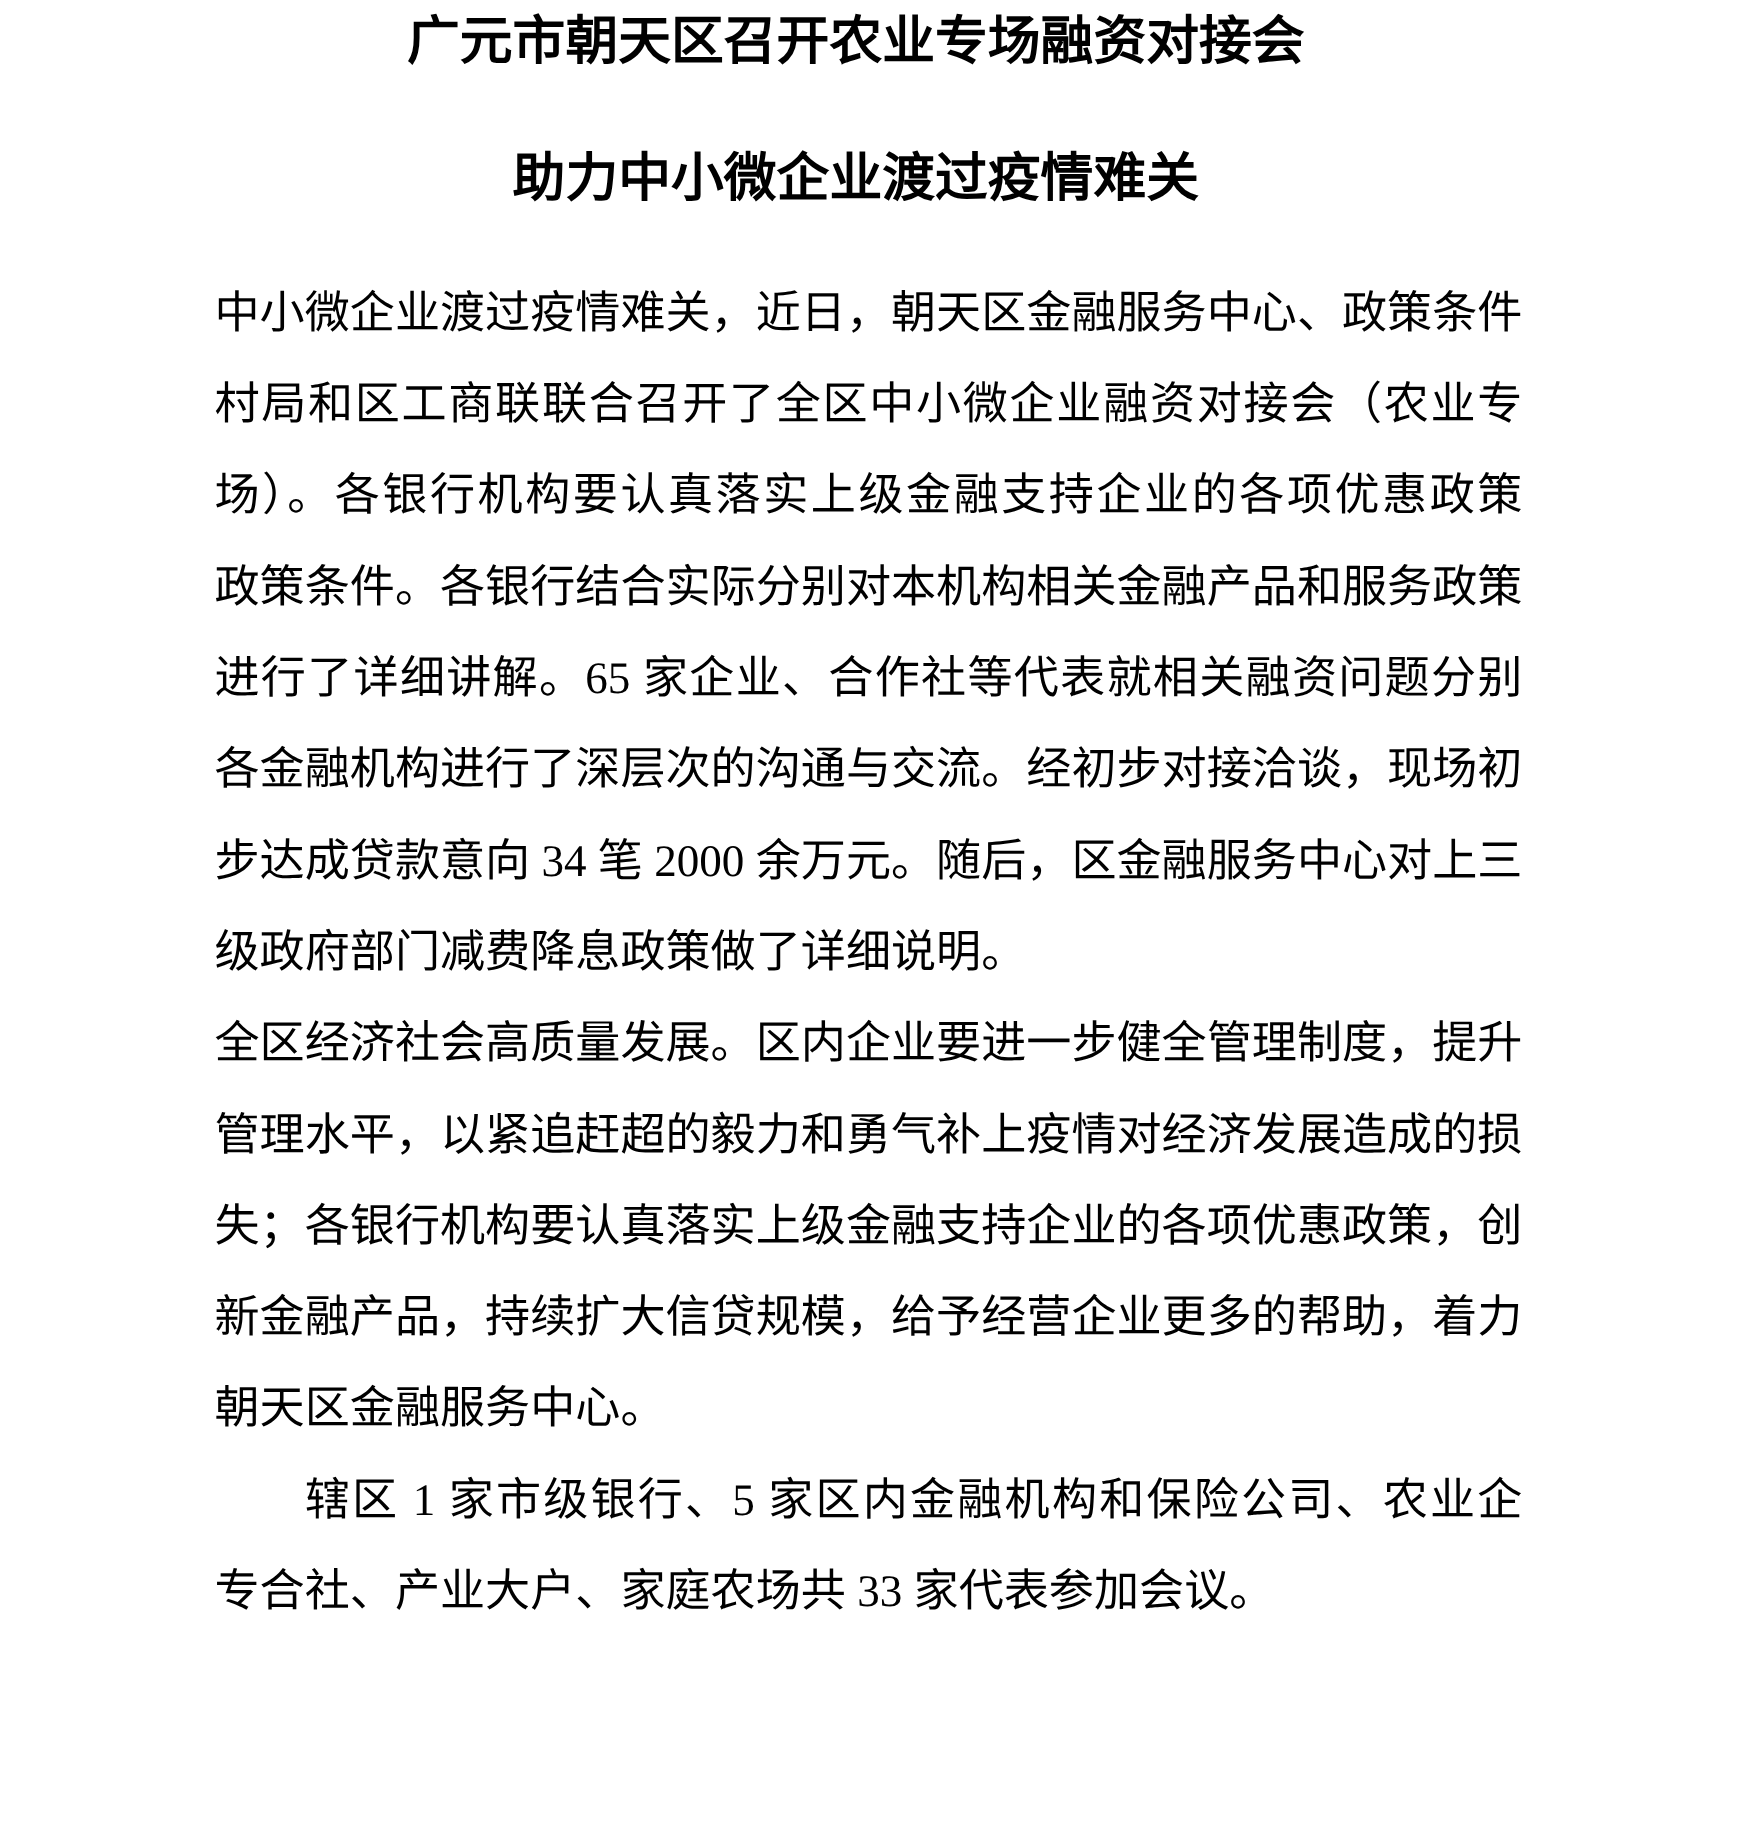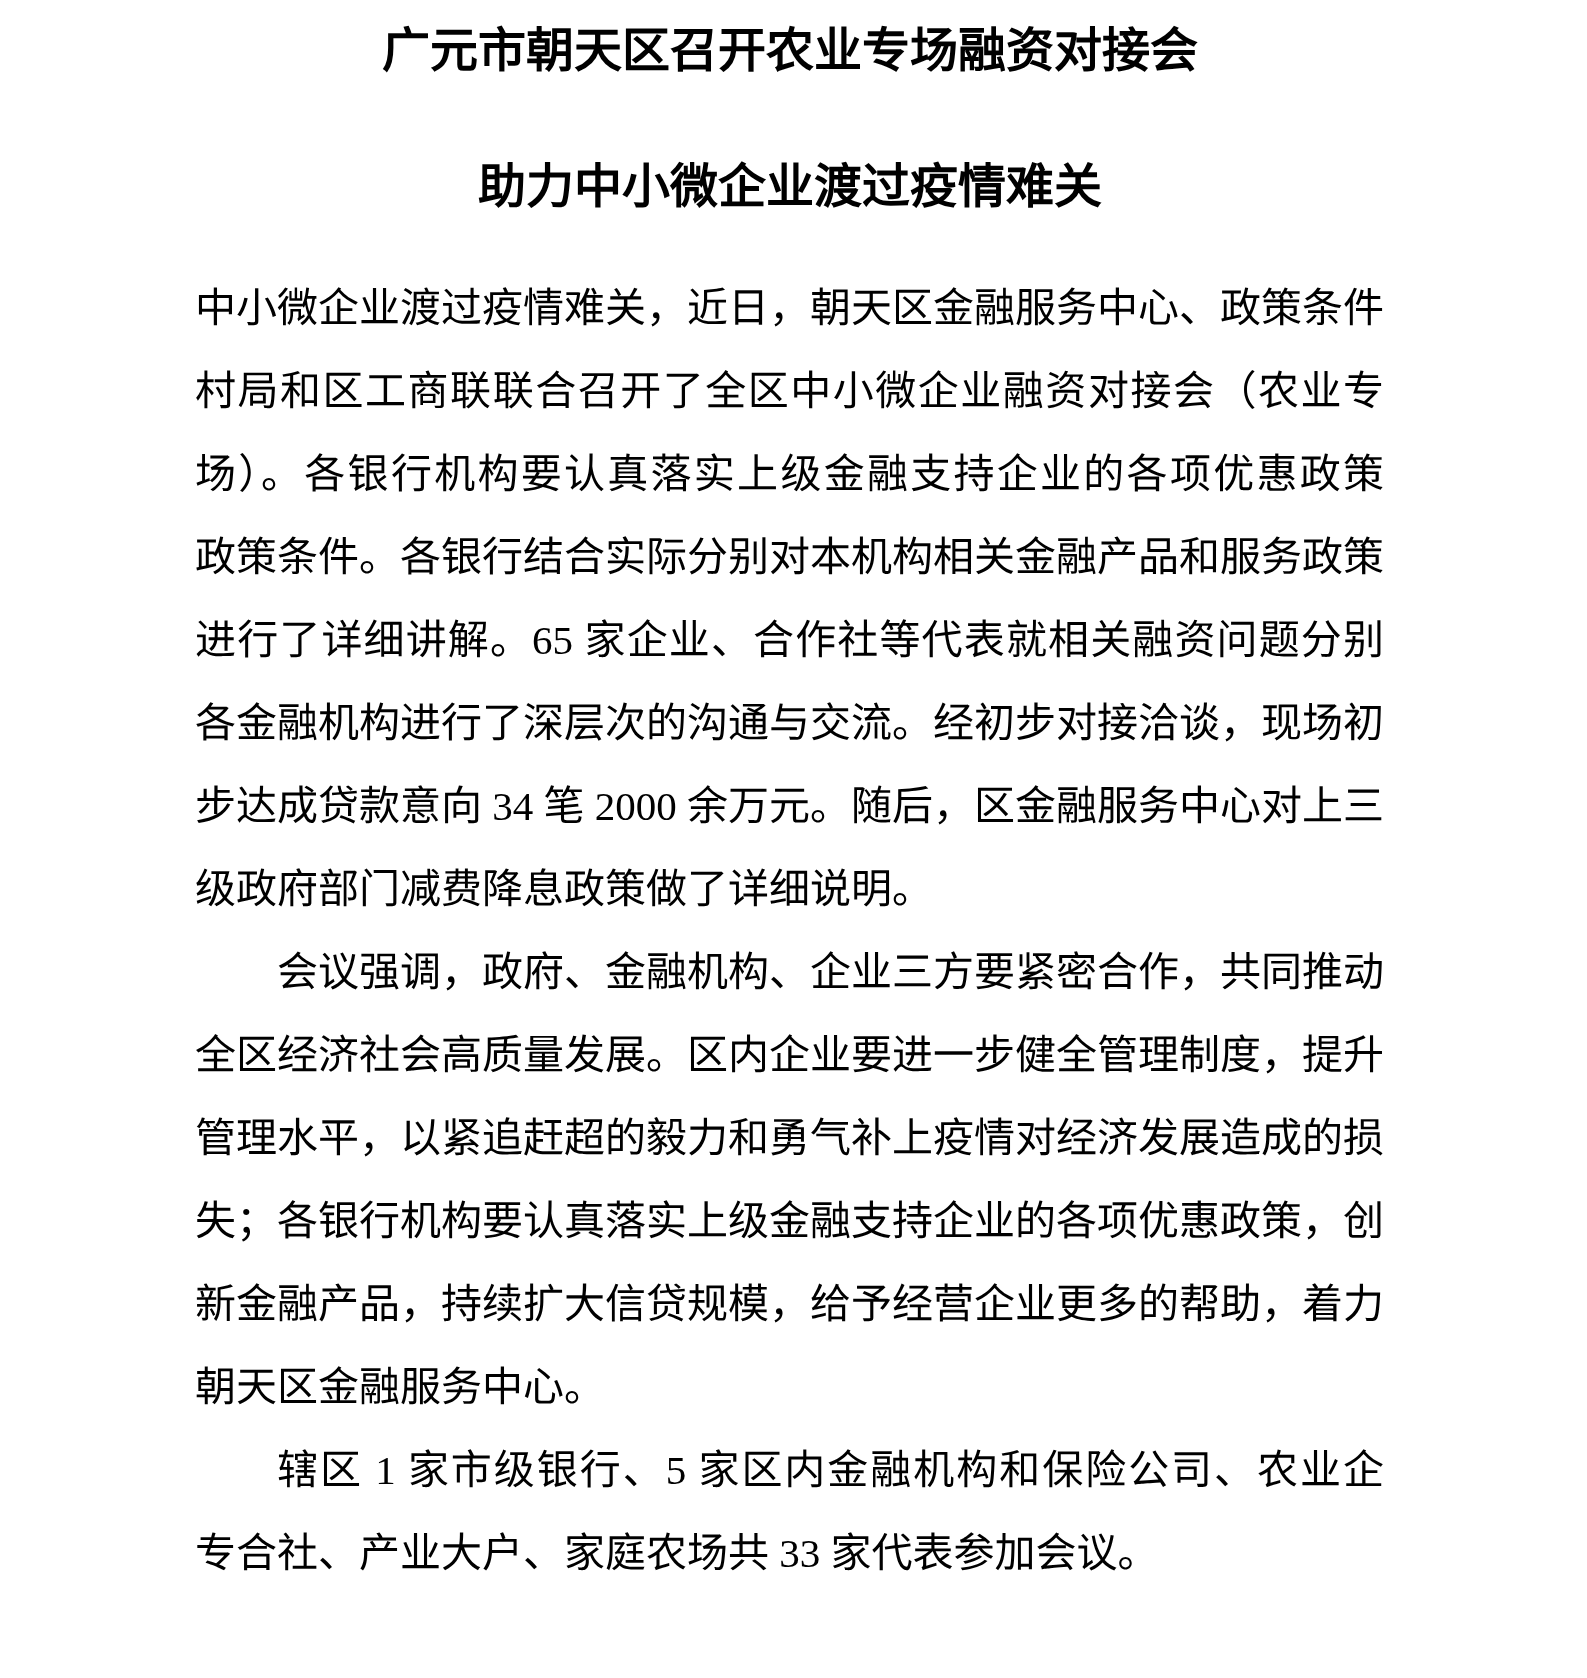--- a/index.html
+++ b/index.html
@@ -20,21 +20,21 @@
     height: 1678px;
     background: #ffffff;
   }
   .doc-title {
     width: 1556px;
     text-align: center;
     font-weight: 700;
     font-size: 48px;
     line-height: 62px;
     letter-spacing: 0px;
-    margin: 12px;
+    margin: 0;
   }
   .doc-title.t1 { padding-top: 8px; }
   .doc-title.t2 { padding-top: 62px; }
   .body-text {
     margin-left: 195px;
     margin-top: 49px;
     width: 1189px;
   }
   .para { margin: 0; padding: 0; }
   .ln {
@@ -68,21 +68,20 @@
       <span class="ln">村局和区工商联联合召开了全区中小微企业融资对接会（农业专</span>
       <span class="ln">场）。各银行机构要认真落实上级金融支持企业的各项优惠政策</span>
       <span class="ln">政策条件。各银行结合实际分别对本机构相关金融产品和服务政策</span>
       <span class="ln">进行了详细讲解。65 家企业、合作社等代表就相关融资问题分别与</span>
       <span class="ln">各金融机构进行了深层次的沟通与交流。经初步对接洽谈，现场初</span>
       <span class="ln">步达成贷款意向 34 笔 2000 余万元。随后，区金融服务中心对上三</span>
       <span class="ln end">级政府部门减费降息政策做了详细说明。</span>
     </div>
 
     <div class="para">
-      <span class="ln first">会议强调，政府、金融机构、企业三方要紧密合作，共同推动</span>
       <span class="ln">全区经济社会高质量发展。区内企业要进一步健全管理制度，提升</span>
       <span class="ln">管理水平，以紧追赶超的毅力和勇气补上疫情对经济发展造成的损</span>
       <span class="ln">失；各银行机构要认真落实上级金融支持企业的各项优惠政策，创</span>
       <span class="ln">新金融产品，持续扩大信贷规模，给予经营企业更多的帮助，着力</span>
       <span class="ln end">朝天区金融服务中心。</span>
     </div>
 
     <div class="para">
       <span class="ln first">辖区 1 家市级银行、5 家区内金融机构和保险公司、农业企业、</span>
       <span class="ln end">专合社、产业大户、家庭农场共 33 家代表参加会议。</span>

